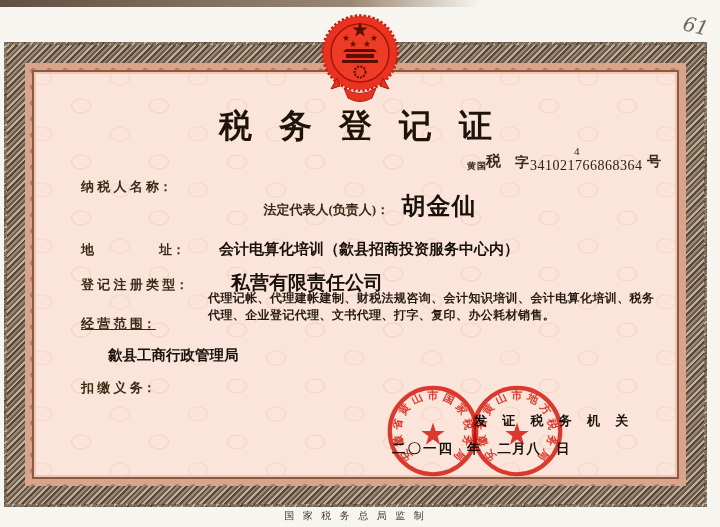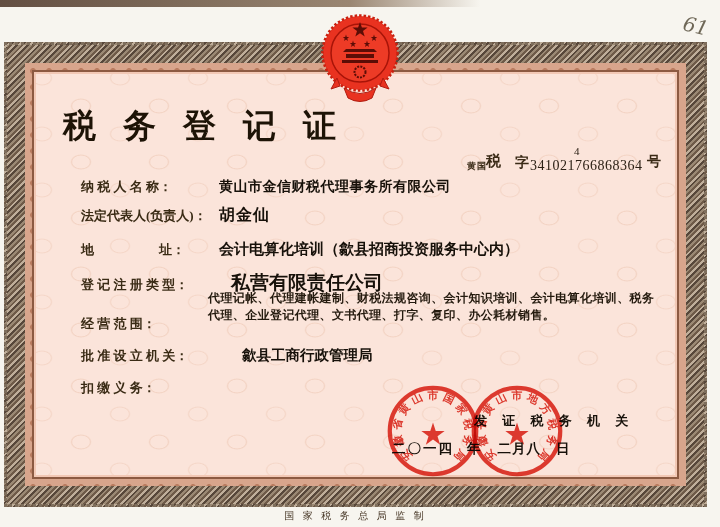--- a/index.html
+++ b/index.html
@@ -44,43 +44,43 @@
     background-image:
       radial-gradient(ellipse 15px 11px at center,rgba(255,255,255,0) 55%,rgba(226,176,148,0.32) 62%,rgba(226,176,148,0) 72%),
       radial-gradient(ellipse 15px 11px at center,rgba(255,255,255,0) 55%,rgba(226,176,148,0.26) 62%,rgba(226,176,148,0) 72%);
     background-size:78px 56px,78px 56px;
     background-position:6px 4px,45px 32px;
   }
   
   .emblem{position:absolute;left:318px;top:6px;width:84px;height:104px;z-index:6;}
   
   .title{
-    position:absolute;left:0;right:0;top:30px;
+    position:absolute;left:0;right:0;top:30px;text-align:center;
     font-size:33px;font-weight:bold;color:#1d1306;
     letter-spacing:27px;text-indent:27px;white-space:nowrap;
   }
   
   .serial{position:absolute;left:400px;top:74px;width:235px;height:32px;color:#3a2a16;}
   .serial .s-small{position:absolute;left:31px;top:12px;font-size:9px;font-weight:bold;letter-spacing:1px;}
   .serial .s-shui{position:absolute;left:50px;top:4px;font-size:15px;font-weight:bold;}
   .serial .s-zi{position:absolute;left:79px;top:6px;font-size:14px;font-weight:bold;}
   .serial .s-num{position:absolute;left:94px;top:10px;font-size:14px;letter-spacing:0.5px;color:#2c2014;}
   .serial .s-sup{position:absolute;left:138px;top:-3px;font-size:11px;color:#2c2014;}
   .serial .s-hao{position:absolute;left:211px;top:5px;font-size:14px;font-weight:bold;}
   
   .row{position:absolute;left:45px;right:16px;display:flex;align-items:baseline;white-space:nowrap;}
   .lbl{flex:none;width:134px;font-size:13px;color:#3a2b15;font-weight:bold;}
   .val{margin-left:4px;color:#17110a;font-weight:bold;}
   .row-taxpayer{top:104px;}   .row-taxpayer .val{font-size:14px;letter-spacing:0.5px;}
-  .row-rep{top:131px;}        .row-rep .val{font-size:16px;letter-spacing:1px;}
+  .row-rep{top:116px;justify-content:center;}        .row-rep .val{font-size:24px;letter-spacing:1px;}
   .row-addr{top:166px;}       .row-addr .val{font-size:15px;}
   .row-type{top:196px;}       .row-type .val{font-size:19px;margin-left:16px;}
   .row-approve{top:272px;}    .row-approve .val{font-size:14.5px;padding-left:23px;}
   .row-withhold{top:305px;}   .row-withhold .val{font-size:13.5px;letter-spacing:7px;}
-  .scope-label{position:absolute;left:45px;top:241px;font-size:13px;color:#3a2b15;font-weight:bold;}
+  .scope-label{position:absolute;left:45px;top:241px;font-size:13px;color:#3a2b15;font-weight:bold;text-decoration:underline;}
   .scope-value{
     position:absolute;left:172px;top:216px;width:448px;
     font-size:12px;line-height:16.5px;font-weight:bold;color:#241a0e;
     letter-spacing:0.4px;white-space:normal;
   }
   
   .issue-heading{
     position:absolute;left:438px;top:338px;font-size:13px;font-weight:bold;
     color:#17110a;letter-spacing:6px;white-space:nowrap;
   }
@@ -143,21 +143,20 @@
           <span class="s-small">黄国</span>
           <span class="s-shui">税</span>
           <span class="s-zi">字</span>
           <span class="s-num">341021766868364</span>
           <span class="s-sup">4</span>
           <span class="s-hao">号</span>
         </div>
 
         <div class="row row-taxpayer">
           <span class="lbl">纳 税 人 名 称：</span>
-          <span class="val">黄山市金信财税代理事务所有限公司</span>
         </div>
 
         <div class="row row-rep">
           <span class="lbl">法定代表人(负责人)：</span>
           <span class="val">胡金仙</span>
         </div>
 
         <div class="row row-addr">
           <span class="lbl">地　　　　　址：</span>
           <span class="val">会计电算化培训（歙县招商投资服务中心内）</span>
@@ -165,21 +164,20 @@
 
         <div class="row row-type">
           <span class="lbl">登 记 注 册 类 型：</span>
           <span class="val">私营有限责任公司</span>
         </div>
 
         <div class="scope-label">经 营 范 围：</div>
         <div class="scope-value">代理记帐、代理建帐建制、财税法规咨询、会计知识培训、会计电算化培训、税务代理、企业登记代理、文书代理、打字、复印、办公耗材销售。</div>
 
         <div class="row row-approve">
-          <span class="lbl">批 准 设 立 机 关：</span>
           <span class="val">歙县工商行政管理局</span>
         </div>
 
         <div class="row row-withhold">
           <span class="lbl">扣 缴 义 务：</span>
         </div>
 
         <div class="issue-heading">发 证 税 务 机 关</div>
 
         <div class="issue-date">

